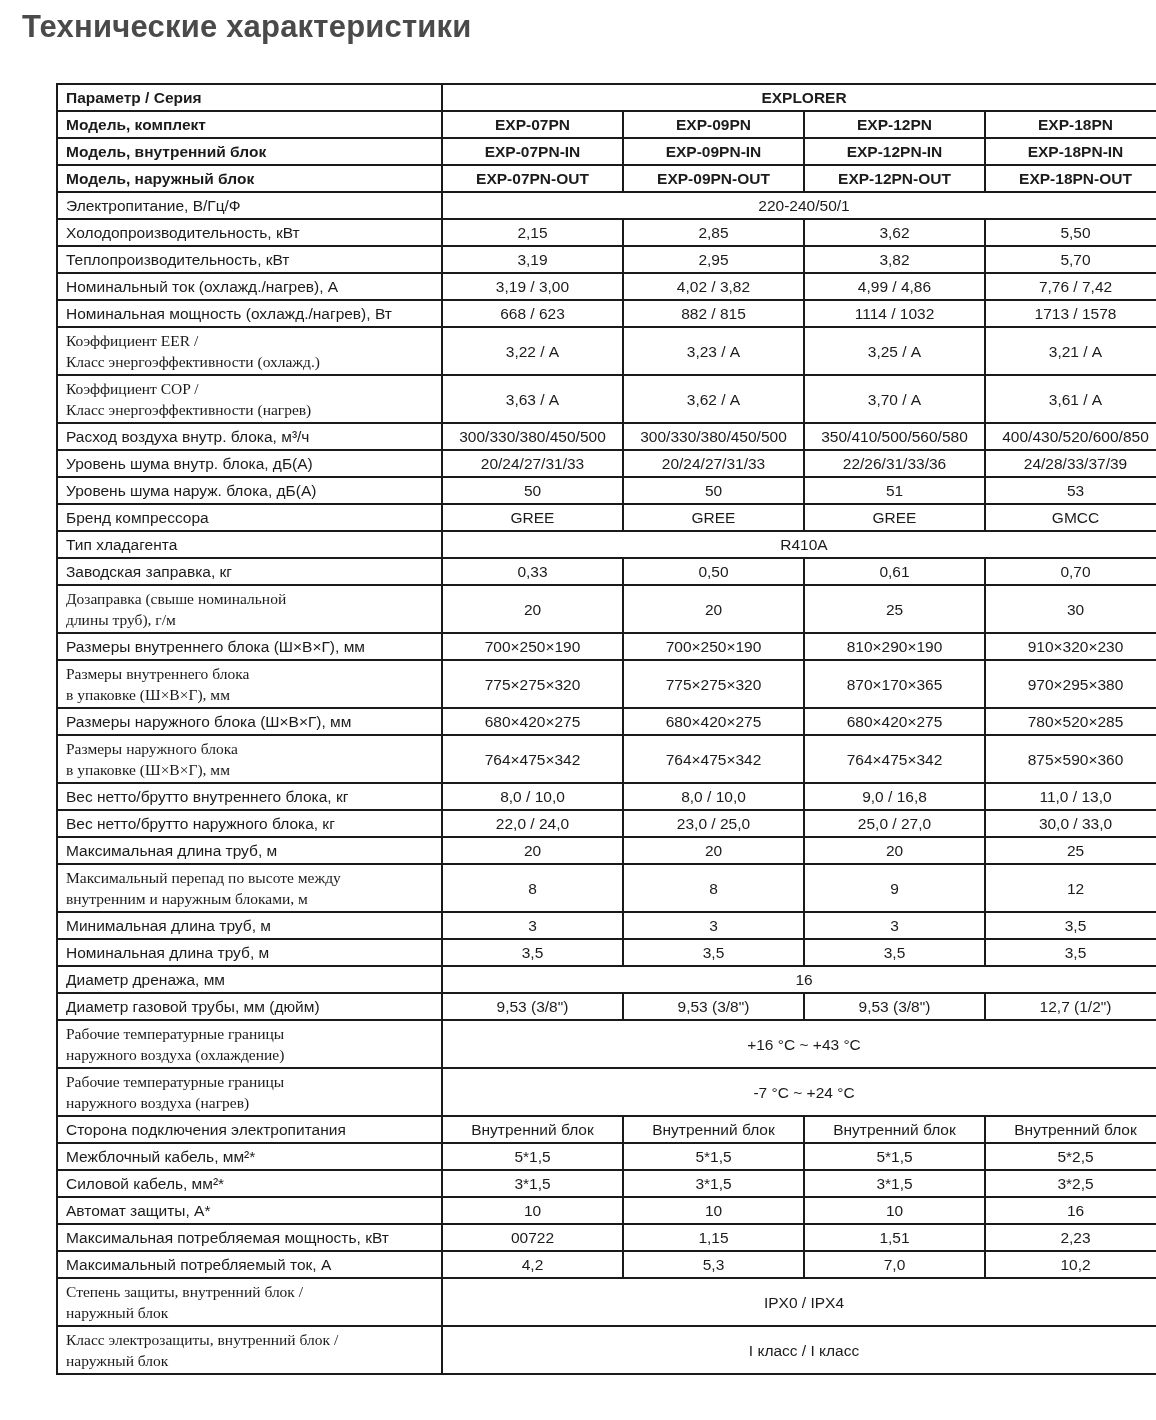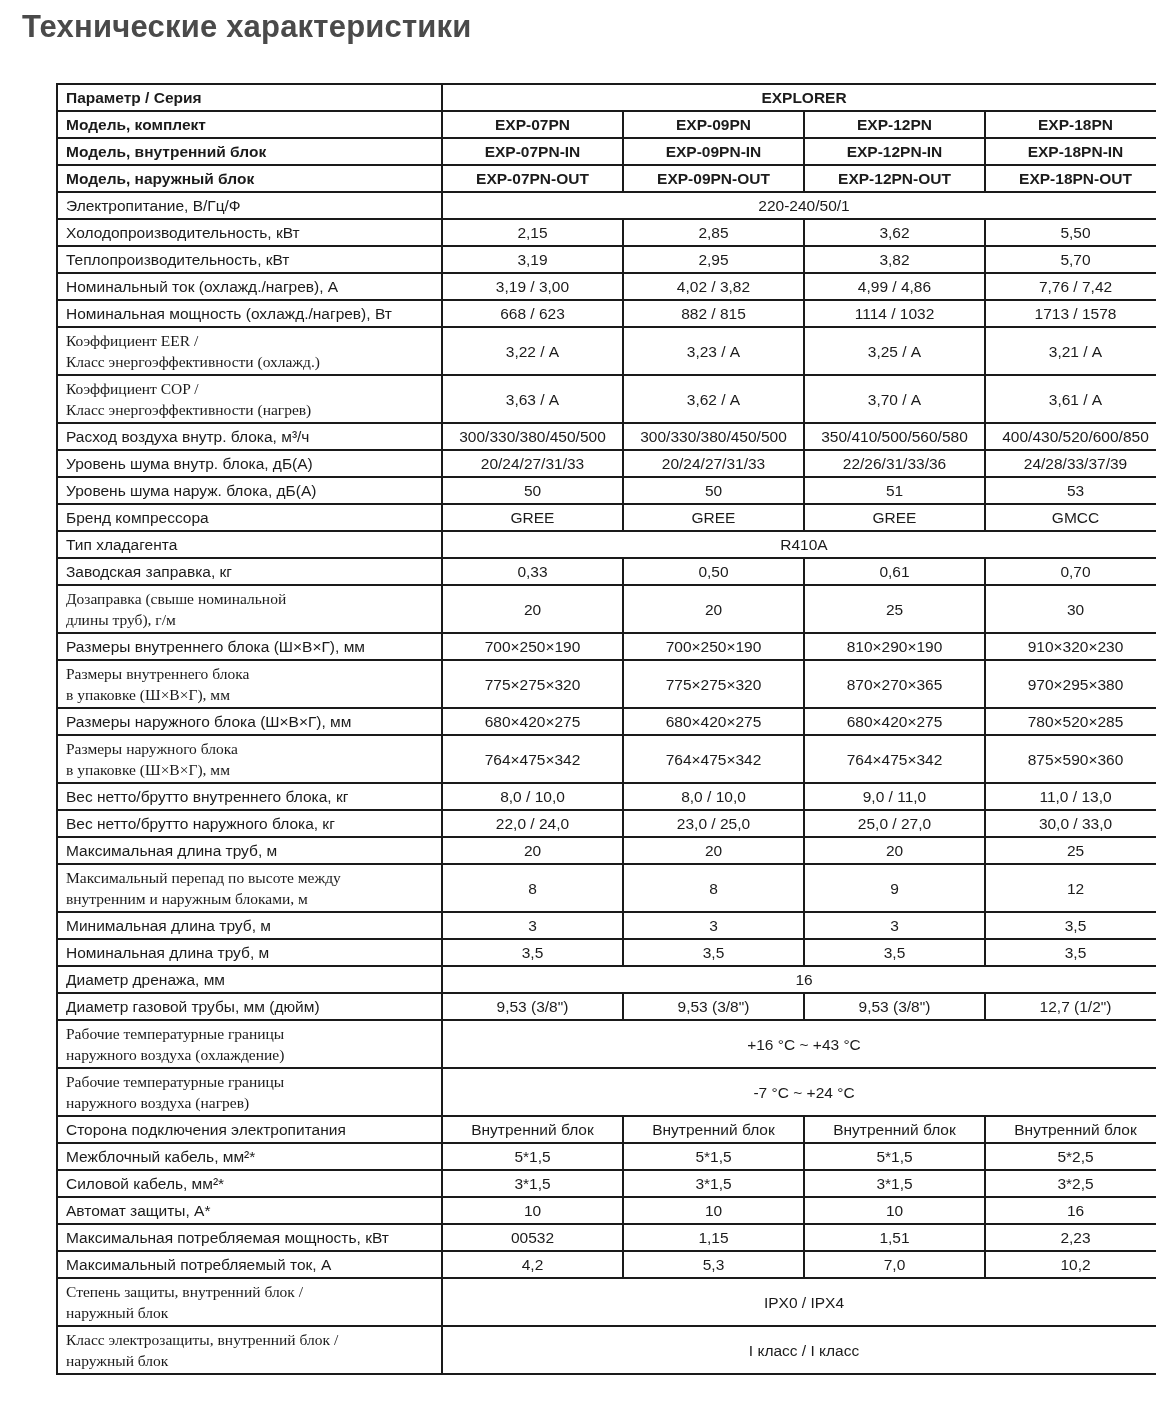--- a/index.html
+++ b/index.html
@@ -195,21 +195,21 @@
           <td class="value">700×250×190</td>
           <td class="value">700×250×190</td>
           <td class="value">810×290×190</td>
           <td class="value">910×320×230</td>
         </tr>
         <tr>
           <td class="label tall">Размеры внутреннего блока
 в упаковке (Ш×В×Г), мм</td>
           <td class="value">775×275×320</td>
           <td class="value">775×275×320</td>
-          <td class="value">870×270×365</td>
+          <td class="value">870×170×365</td>
           <td class="value">970×295×380</td>
         </tr>
         <tr>
           <td class="label">Размеры наружного блока (Ш×В×Г), мм</td>
           <td class="value">680×420×275</td>
           <td class="value">680×420×275</td>
           <td class="value">680×420×275</td>
           <td class="value">780×520×285</td>
         </tr>
         <tr>
@@ -217,21 +217,21 @@
 в упаковке (Ш×В×Г), мм</td>
           <td class="value">764×475×342</td>
           <td class="value">764×475×342</td>
           <td class="value">764×475×342</td>
           <td class="value">875×590×360</td>
         </tr>
         <tr>
           <td class="label">Вес нетто/брутто внутреннего блока, кг</td>
           <td class="value">8,0 / 10,0</td>
           <td class="value">8,0 / 10,0</td>
-          <td class="value">9,0 / 11,0</td>
+          <td class="value">9,0 / 16,8</td>
           <td class="value">11,0 / 13,0</td>
         </tr>
         <tr>
           <td class="label">Вес нетто/брутто наружного блока, кг</td>
           <td class="value">22,0 / 24,0</td>
           <td class="value">23,0 / 25,0</td>
           <td class="value">25,0 / 27,0</td>
           <td class="value">30,0 / 33,0</td>
         </tr>
         <tr>
@@ -307,21 +307,21 @@
         </tr>
         <tr>
           <td class="label">Автомат защиты, А*</td>
           <td class="value">10</td>
           <td class="value">10</td>
           <td class="value">10</td>
           <td class="value">16</td>
         </tr>
         <tr>
           <td class="label">Максимальная потребляемая мощность, кВт</td>
-          <td class="value">00532</td>
+          <td class="value">00722</td>
           <td class="value">1,15</td>
           <td class="value">1,51</td>
           <td class="value">2,23</td>
         </tr>
         <tr>
           <td class="label">Максимальный потребляемый ток, А</td>
           <td class="value">4,2</td>
           <td class="value">5,3</td>
           <td class="value">7,0</td>
           <td class="value">10,2</td>

